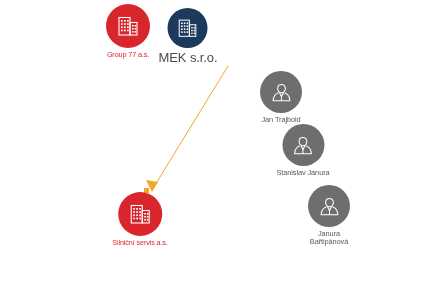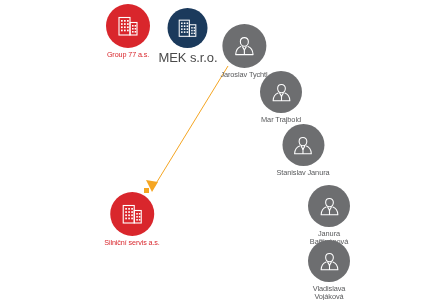--- a/index.html
+++ b/index.html
@@ -135,21 +135,21 @@
           <rect x="17" y="15" width="1.6" height="1.6"></rect>
             <rect x="19.6" y="15" width="1.6" height="1.6"></rect>
           <rect x="17" y="18" width="1.6" height="1.6"></rect>
             <rect x="19.6" y="18" width="1.6" height="1.6"></rect>
         </g>
       </svg>
     </div>
     <div class="node-label label-company-dark">MEK s.r.o.</div>
   </div>
 
-  <div class="node" style="left:132px; top:192px;">
+  <div class="node" style="left:140px; top:192px;">
     <div class="node-circle" style="width:44px;height:44px;background:#d9262c;">
       <svg class="node-icon-svg" width="26" height="26" viewBox="0 0 26 26" xmlns="http://www.w3.org/2000/svg">
         <g fill="none" stroke="#ffffff" stroke-width="1.1">
           <rect x="4" y="4.5" width="11" height="17.5"></rect>
           <rect x="15" y="9.5" width="7" height="12.5"></rect>
         </g>
         <g fill="#ffffff">
           <rect x="6" y="7" width="1.7" height="1.7"></rect>
             <rect x="9" y="7" width="1.7" height="1.7"></rect>
             <rect x="12" y="7" width="1.7" height="1.7"></rect>
@@ -167,46 +167,33 @@
           <rect x="17" y="15" width="1.6" height="1.6"></rect>
             <rect x="19.6" y="15" width="1.6" height="1.6"></rect>
           <rect x="17" y="18" width="1.6" height="1.6"></rect>
             <rect x="19.6" y="18" width="1.6" height="1.6"></rect>
         </g>
       </svg>
     </div>
     <div class="node-label label-company">Silniční servis a.s.</div>
   </div>
 
-  <div class="node" style="left:244px; top:24px;">
-    <div class="node-circle" style="width:44px;height:44px;background:#6d6e70;">
-      <svg class="node-icon-svg" width="26" height="26" viewBox="0 0 26 26" xmlns="http://www.w3.org/2000/svg">
-        <g fill="none" stroke="#ffffff" stroke-width="1.1" stroke-linecap="round" stroke-linejoin="round">
-          <path d="M13 4.6c-2.5 0-4 1.7-4 4.1 0 2.6 1.7 4.6 4 4.6s4-2 4-4.6c0-2.4-1.5-4.1-4-4.1z"></path>
-          <path d="M9.4 13.6C6.6 14.6 4.6 16.6 4.3 21.6h17.4c-.3-5-2.3-7-5.1-8"></path>
-          <path d="M11.2 13.9L13 17l1.8-3.1"></path>
-          <path d="M13 17v4.4"></path>
-        </g>
-      </svg>
-    </div>
-    <div class="node-label label-person">Jaroslav Tychtl</div>
-  </div>
 
   <div class="node" style="left:281px; top:71px;">
     <div class="node-circle" style="width:42px;height:42px;background:#6d6e70;">
       <svg class="node-icon-svg" width="25" height="25" viewBox="0 0 26 26" xmlns="http://www.w3.org/2000/svg">
         <g fill="none" stroke="#ffffff" stroke-width="1.1" stroke-linecap="round" stroke-linejoin="round">
           <path d="M13 4.6c-2.5 0-4 1.7-4 4.1 0 2.6 1.7 4.6 4 4.6s4-2 4-4.6c0-2.4-1.5-4.1-4-4.1z"></path>
           <path d="M9.4 13.6C6.6 14.6 4.6 16.6 4.3 21.6h17.4c-.3-5-2.3-7-5.1-8"></path>
           <path d="M11.2 13.9L13 17l1.8-3.1"></path>
           <path d="M13 17v4.4"></path>
         </g>
       </svg>
     </div>
-    <div class="node-label label-person">Mar Trajbold</div>
+    <div class="node-label label-person">Jan Trajbold</div>
   </div>
 
   <div class="node" style="left:303px; top:124px;">
     <div class="node-circle" style="width:42px;height:42px;background:#6d6e70;">
       <svg class="node-icon-svg" width="25" height="25" viewBox="0 0 26 26" xmlns="http://www.w3.org/2000/svg">
         <g fill="none" stroke="#ffffff" stroke-width="1.1" stroke-linecap="round" stroke-linejoin="round">
           <path d="M13 4.6c-2.5 0-4 1.7-4 4.1 0 2.6 1.7 4.6 4 4.6s4-2 4-4.6c0-2.4-1.5-4.1-4-4.1z"></path>
           <path d="M9.4 13.6C6.6 14.6 4.6 16.6 4.3 21.6h17.4c-.3-5-2.3-7-5.1-8"></path>
           <path d="M11.2 13.9L13 17l1.8-3.1"></path>
           <path d="M13 17v4.4"></path>
@@ -224,28 +211,14 @@
           <path d="M9.4 13.6C6.6 14.6 4.6 16.6 4.3 21.6h17.4c-.3-5-2.3-7-5.1-8"></path>
           <path d="M11.2 13.9L13 17l1.8-3.1"></path>
           <path d="M13 17v4.4"></path>
         </g>
       </svg>
     </div>
     <div class="node-label label-person">Janura
 Bařtipánová</div>
   </div>
 
-  <div class="node" style="left:329px; top:240px;">
-    <div class="node-circle" style="width:42px;height:42px;background:#6d6e70;">
-      <svg class="node-icon-svg" width="25" height="25" viewBox="0 0 26 26" xmlns="http://www.w3.org/2000/svg">
-        <g fill="none" stroke="#ffffff" stroke-width="1.1" stroke-linecap="round" stroke-linejoin="round">
-          <path d="M13 4.6c-2.5 0-4 1.7-4 4.1 0 2.6 1.7 4.6 4 4.6s4-2 4-4.6c0-2.4-1.5-4.1-4-4.1z"></path>
-          <path d="M9.4 13.6C6.6 14.6 4.6 16.6 4.3 21.6h17.4c-.3-5-2.3-7-5.1-8"></path>
-          <path d="M11.2 13.9L13 17l1.8-3.1"></path>
-          <path d="M13 17v4.4"></path>
-        </g>
-      </svg>
-    </div>
-    <div class="node-label label-person">Vladislava
-Vojáková</div>
-  </div>
 
 </div>
 
 </body></html>

